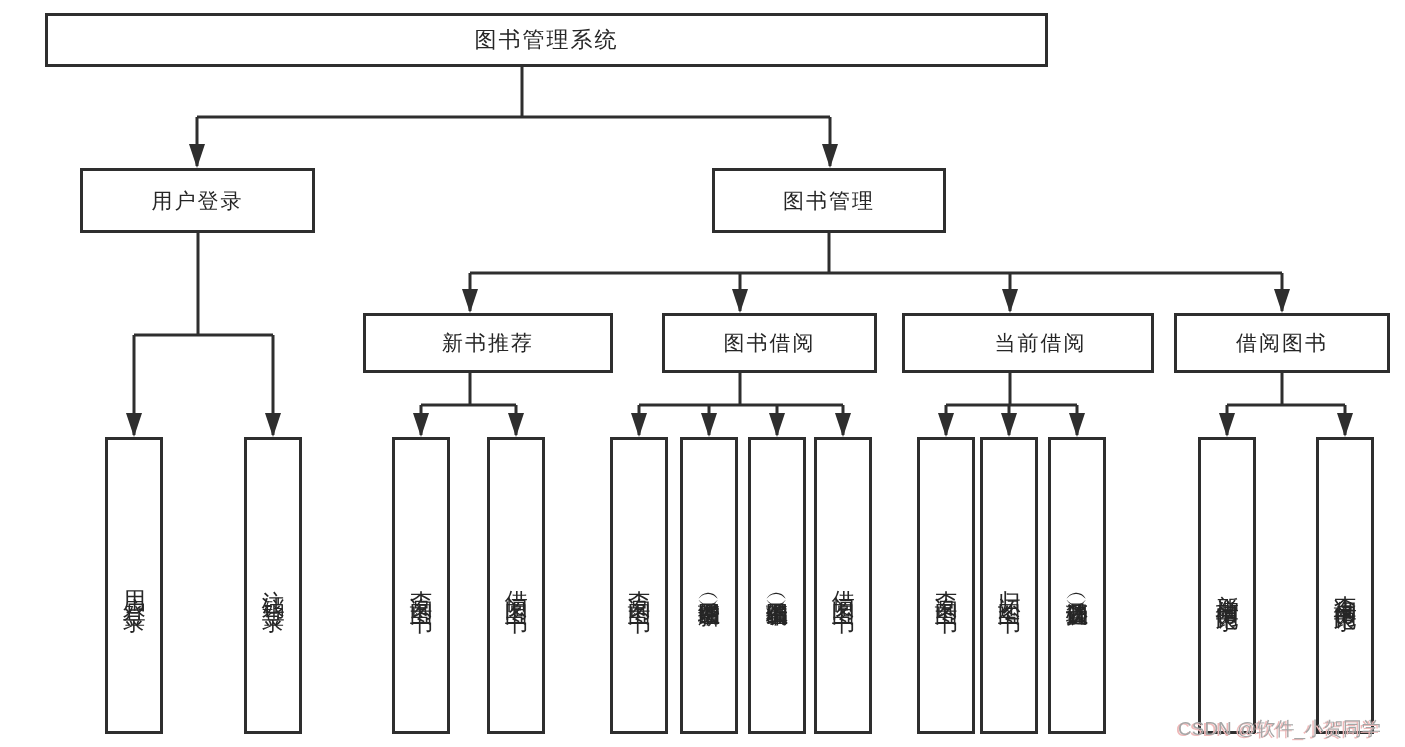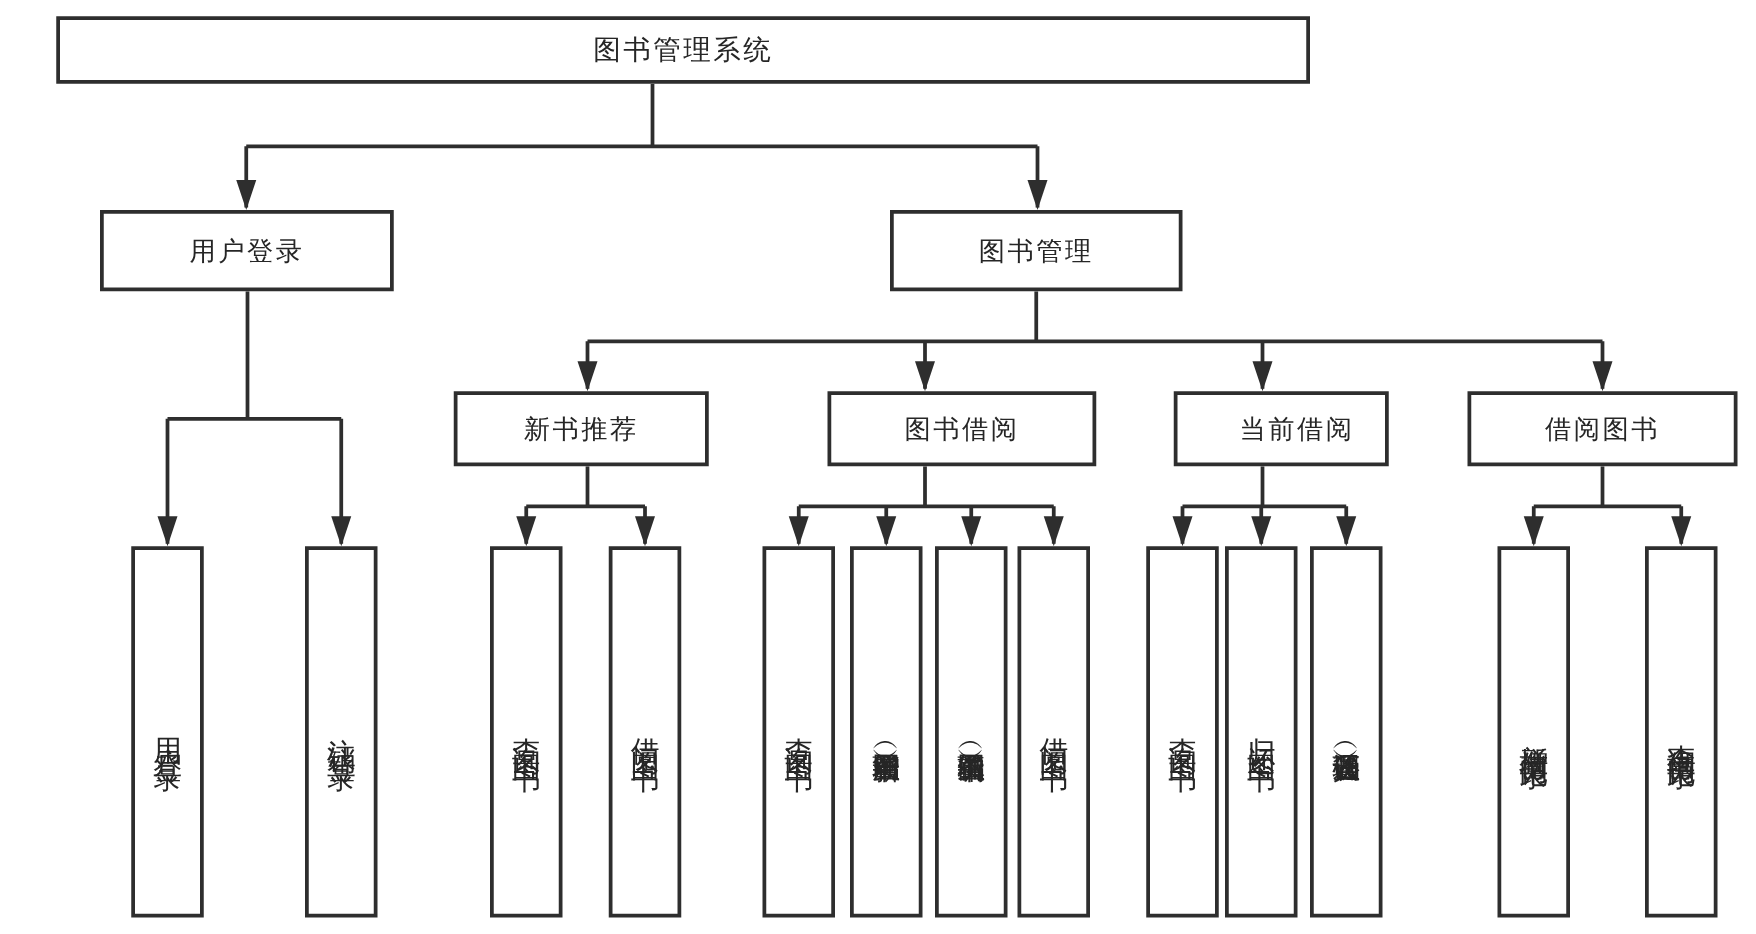--- a/index.html
+++ b/index.html
@@ -88,27 +88,27 @@
     <span class="hlabel">图书管理系统</span>
   </div>
 
   <div class="box" style="left:80px;top:168px;width:235px;height:65px;">
     <span class="hlabel">用户登录</span>
   </div>
   <div class="box" style="left:712px;top:168px;width:234px;height:65px;">
     <span class="hlabel">图书管理</span>
   </div>
 
-  <div class="box" style="left:363px;top:313px;width:204px;height:60px;">
+  <div class="box" style="left:363px;top:313px;width:250px;height:60px;">
     <span class="hlabel">新书推荐</span>
   </div>
   <div class="box" style="left:662px;top:313px;width:215px;height:60px;">
     <span class="hlabel">图书借阅</span>
   </div>
-  <div class="box" style="left:939px;top:313px;width:172px;height:60px;padding-left:25px;">
+  <div class="box" style="left:902px;top:313px;width:252px;height:60px;padding-left:25px;">
     <span class="hlabel">当前借阅</span>
   </div>
   <div class="box" style="left:1174px;top:313px;width:216px;height:60px;">
     <span class="hlabel">借阅图书</span>
   </div>
 
   <div class="box" style="left:105px;top:437px;width:58px;height:297px;">
     <span class="vt">用户登录</span>
   </div>
   <div class="box" style="left:244px;top:437px;width:58px;height:297px;">
@@ -145,14 +145,15 @@
     <span class="vt vt-long">确认归还（管理员）</span>
   </div>
 
   <div class="box" style="left:1198px;top:437px;width:58px;height:297px;">
     <span class="vt vt-mid">新增借阅记录</span>
   </div>
   <div class="box" style="left:1316px;top:437px;width:58px;height:297px;">
     <span class="vt vt-mid">查询借阅记录</span>
   </div>
 
+  <div class="watermark">CSDN @软件_小贺同学</div>
 
 </div>
 
 </body></html>

